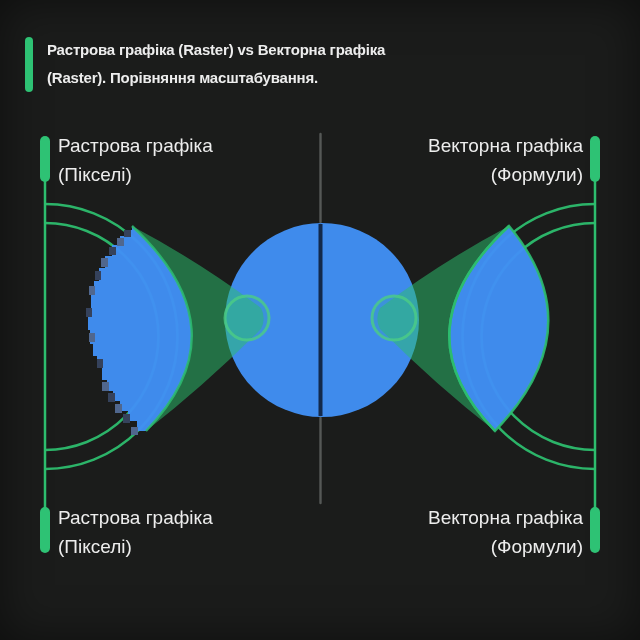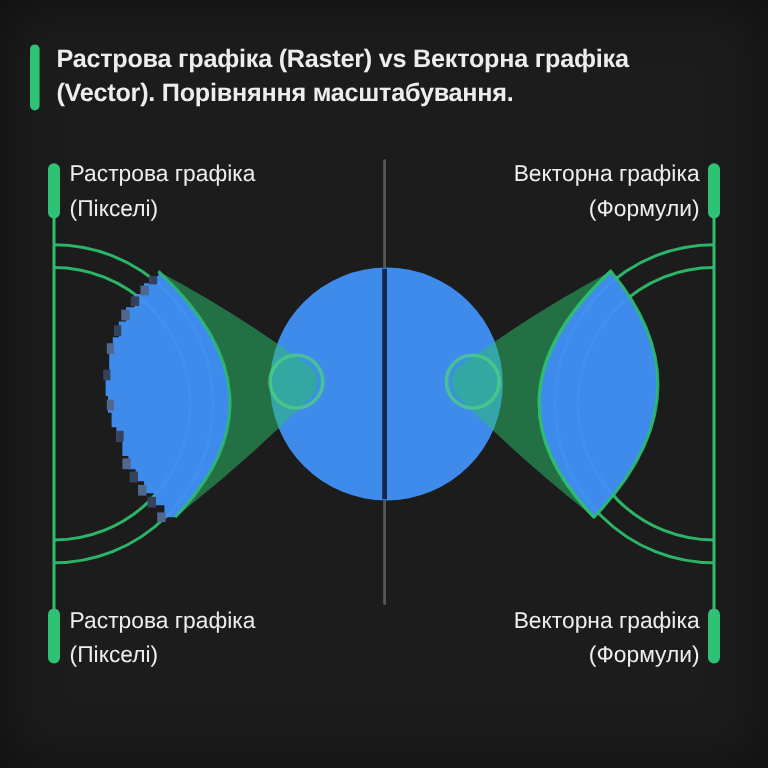--- a/index.html
+++ b/index.html
@@ -11,21 +11,21 @@
   *{margin:0;padding:0;box-sizing:border-box}
   html,body{background:#111;}
   .canvas{
     position:relative;width:640px;height:640px;margin:0 auto;overflow:hidden;
     background:var(--background);
     box-shadow:inset 0 0 46px rgba(0,0,0,.5);
     font-family:"Liberation Sans","DejaVu Sans",sans-serif;
     color:var(--text);
   }
   .title-bar{position:absolute;left:25px;top:37px;width:8px;height:55px;border-radius:4px;background:var(--accent_bright);}
-  .title{position:absolute;left:47px;top:36px;width:480px;font-size:21px;font-weight:700;line-height:28px;letter-spacing:-0.2px;color:var(--text);}
+  .title{position:absolute;left:47px;top:36px;width:480px;font-size:15px;font-weight:700;line-height:28px;letter-spacing:-0.2px;color:var(--text);}
   .corner-label{position:absolute;font-size:19px;font-weight:400;line-height:29px;color:var(--text);}
   .corner-label.tl{left:58px;top:131px;text-align:left;}
   .corner-label.tr{right:57px;top:131px;text-align:right;}
   .corner-label.bl{left:58px;top:503px;text-align:left;}
   .corner-label.br{right:57px;top:503px;text-align:right;}
   svg.diagram{position:absolute;left:0;top:0;}
   .blue-shape{fill:var(--blue);fill-opacity:.97;}
   .cone{fill:var(--cone);stroke:none;}
   .cone-cap{fill:none;stroke:var(--accent);stroke-width:2.5;stroke-opacity:.85;}
   .lens-arc{fill:none;stroke:var(--accent);stroke-width:2.5;stroke-opacity:.95;}
@@ -39,21 +39,21 @@
   .vector-lens{stroke:var(--accent);stroke-width:2.5;stroke-opacity:.9;}
 </style>
 </head>
 <body>
 
 <div class="canvas">
 
   <div class="title-bar"></div>
   <div class="title">
     <span>Растрова графіка (Raster) vs Векторна графіка</span><br>
-    <span>(Vector). Порівняння масштабування.</span>
+    <span>(Raster). Порівняння масштабування.</span>
   </div>
 
   <svg class="diagram" width="640" height="640" viewBox="0 0 640 640">
 
     <circle class="blue-shape" cx="322" cy="320" r="97"></circle>
 
     <line class="divider-navy" x1="320.5" y1="224" x2="320.5" y2="416"></line>
     <line class="divider-gray" x1="320.5" y1="134" x2="320.5" y2="222"></line>
     <line class="divider-gray" x1="320.5" y1="418" x2="320.5" y2="503"></line>
 

